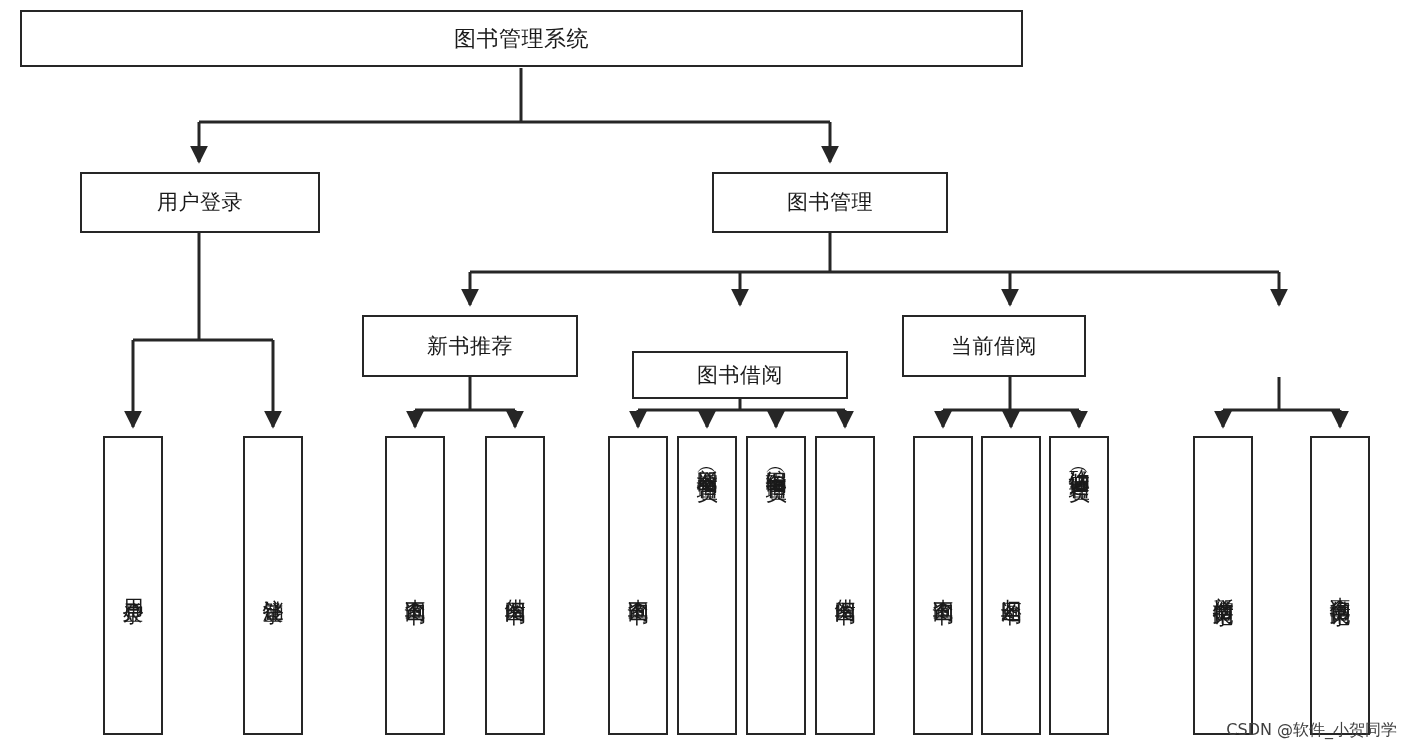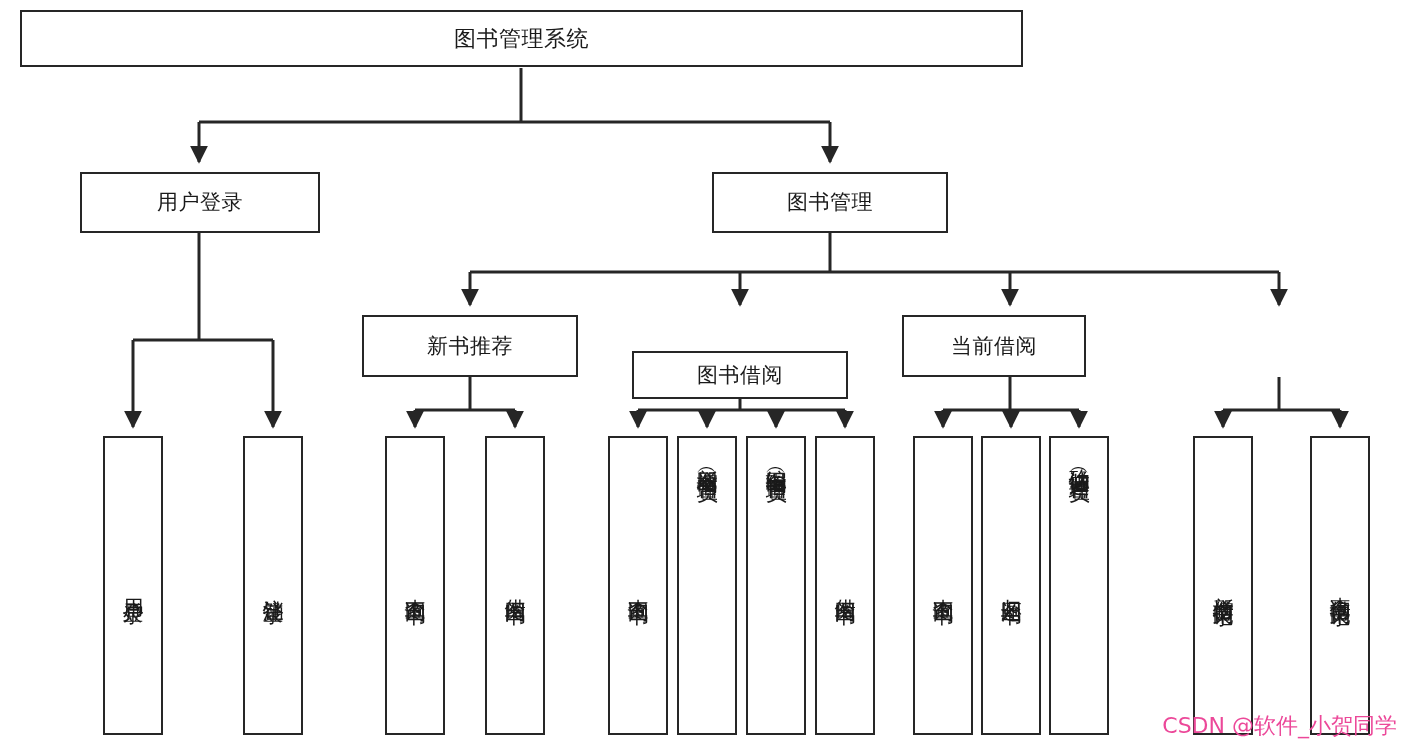--- a/index.html
+++ b/index.html
@@ -67,22 +67,22 @@
   }
   .node.vert.mid {
     align-items: center;
     padding-top: 0;
   }
   
   #watermark {
     position: absolute;
     right: 8px;
     bottom: 6px;
-    font-size: 22px;
-    color: #ec4899;
+    font-size: 16px;
+    color: #404040;
     white-space: nowrap;
     font-family: "DejaVu Sans", "Liberation Sans", sans-serif;
   }
 </style>
 </head>
 <body>
 
 <div id="canvas">
 
   <svg id="wires" viewBox="0 0 1405 747" width="1405" height="747">

